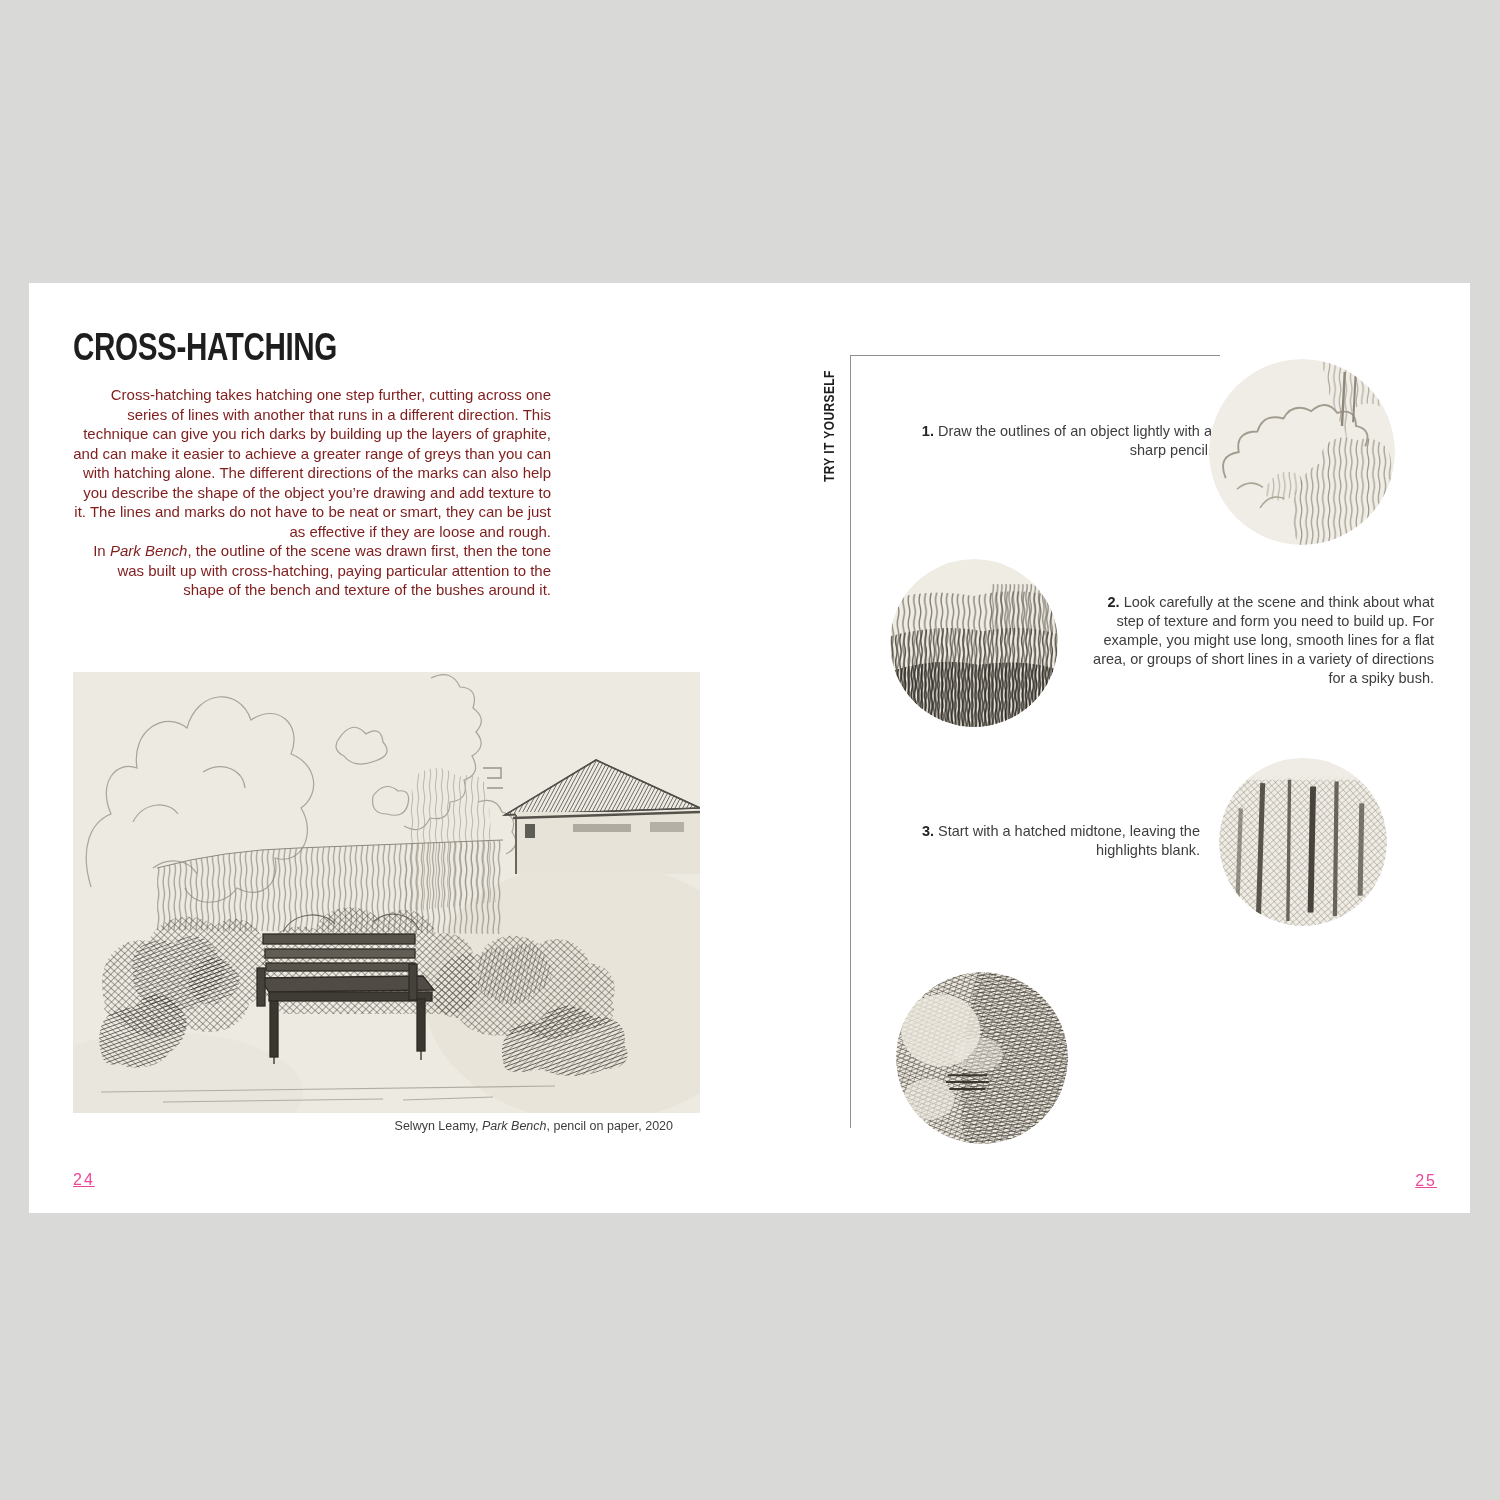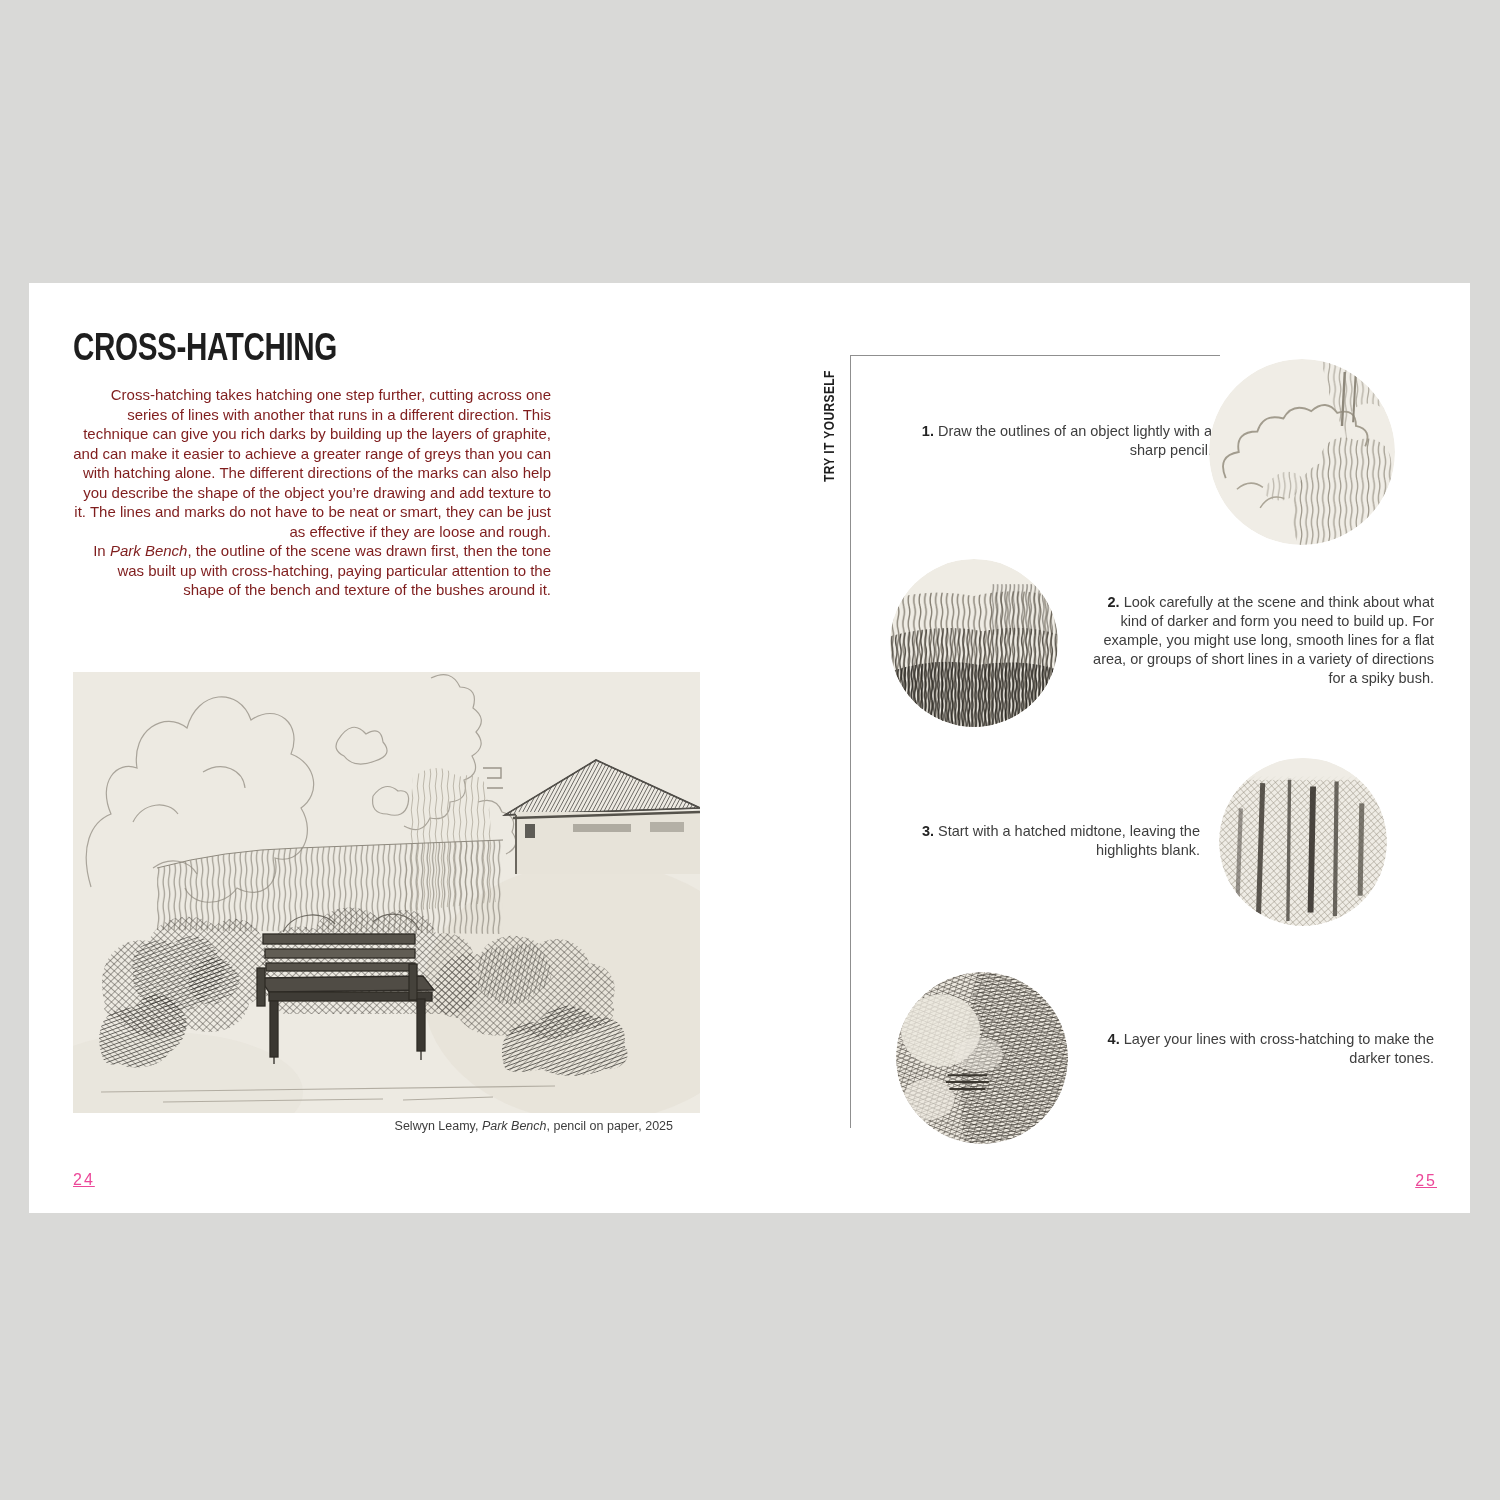--- a/index.html
+++ b/index.html
@@ -163,32 +163,31 @@
         </g>
 
         <g stroke="#b2ada2" stroke-width="1.1" fill="none">
           <path d="M28,420 L482,414"></path>
           <path d="M90,430 L310,427"></path>
           <path d="M330,428 L420,425"></path>
         </g>
       </svg>
     </div>
 
-    <p class="caption"><span>Selwyn Leamy, </span><i>Park Bench</i><span>, pencil on paper, 2025</span></p>
+    <p class="caption"><span>Selwyn Leamy, </span><i>Park Bench</i><span>, pencil on paper, 2020</span></p>
 
     <div class="pagenum left">24</div>
 
     <div class="vlabel"><span>TRY IT YOURSELF</span></div>
     <div class="rule-h"></div>
     <div class="rule-v"></div>
 
     <div class="step step-1"><b>1.</b> <span>Draw the outlines of an object lightly with a sharp pencil.</span></div>
-    <div class="step step-2"><b>2.</b> <span>Look carefully at the scene and think about what kind of darker and form you need to build up. For example, you might use long, smooth lines for a flat area, or groups of short lines in a variety of directions for a spiky bush.</span></div>
+    <div class="step step-2"><b>2.</b> <span>Look carefully at the scene and think about what step of texture and form you need to build up. For example, you might use long, smooth lines for a flat area, or groups of short lines in a variety of directions for a spiky bush.</span></div>
     <div class="step step-3"><b>3.</b> <span>Start with a hatched midtone, leaving the highlights blank.</span></div>
-    <div class="step step-4"><b>4.</b> <span>Layer your lines with cross-hatching to make the darker tones.</span></div>
 
     <div class="photo photo-1">
       <svg viewBox="0 0 200 200" xmlns="http://www.w3.org/2000/svg">
         <defs>
           <pattern id="c1v" width="6" height="26" patternUnits="userSpaceOnUse">
             <path d="M3,0 q1.6,6.5 0,13 q-1.6,6.5 0,13" fill="none" stroke="#938d80" stroke-width="1.3"></path>
           </pattern>
           <clipPath id="c1clip">
               <circle cx="100" cy="100" r="100"></circle>
             </clipPath>

